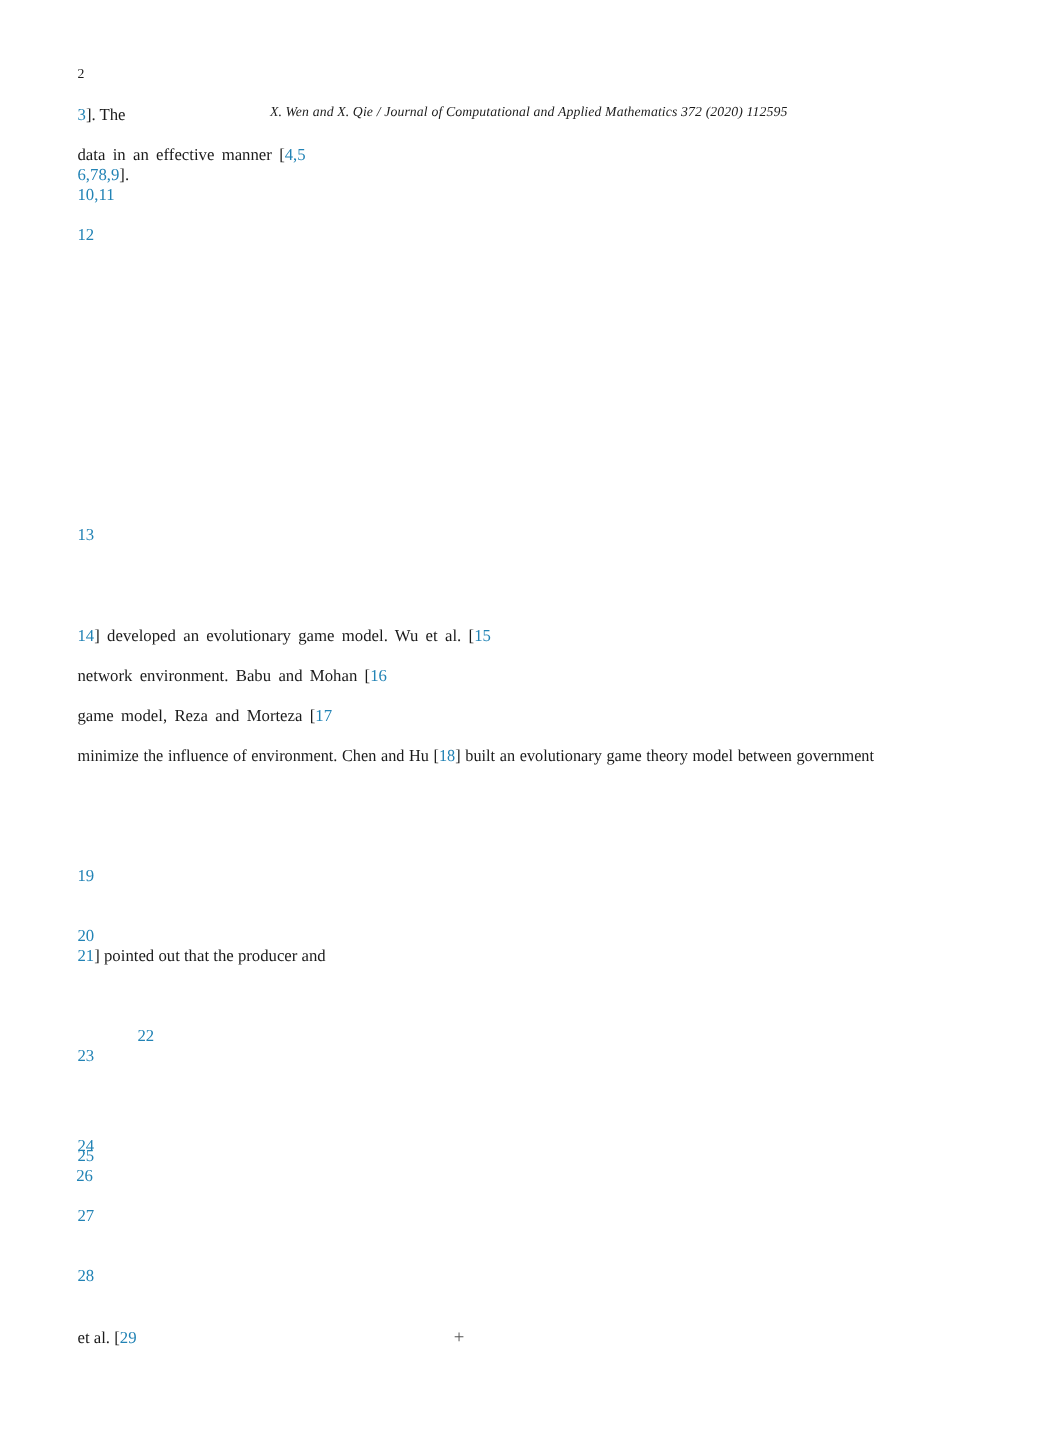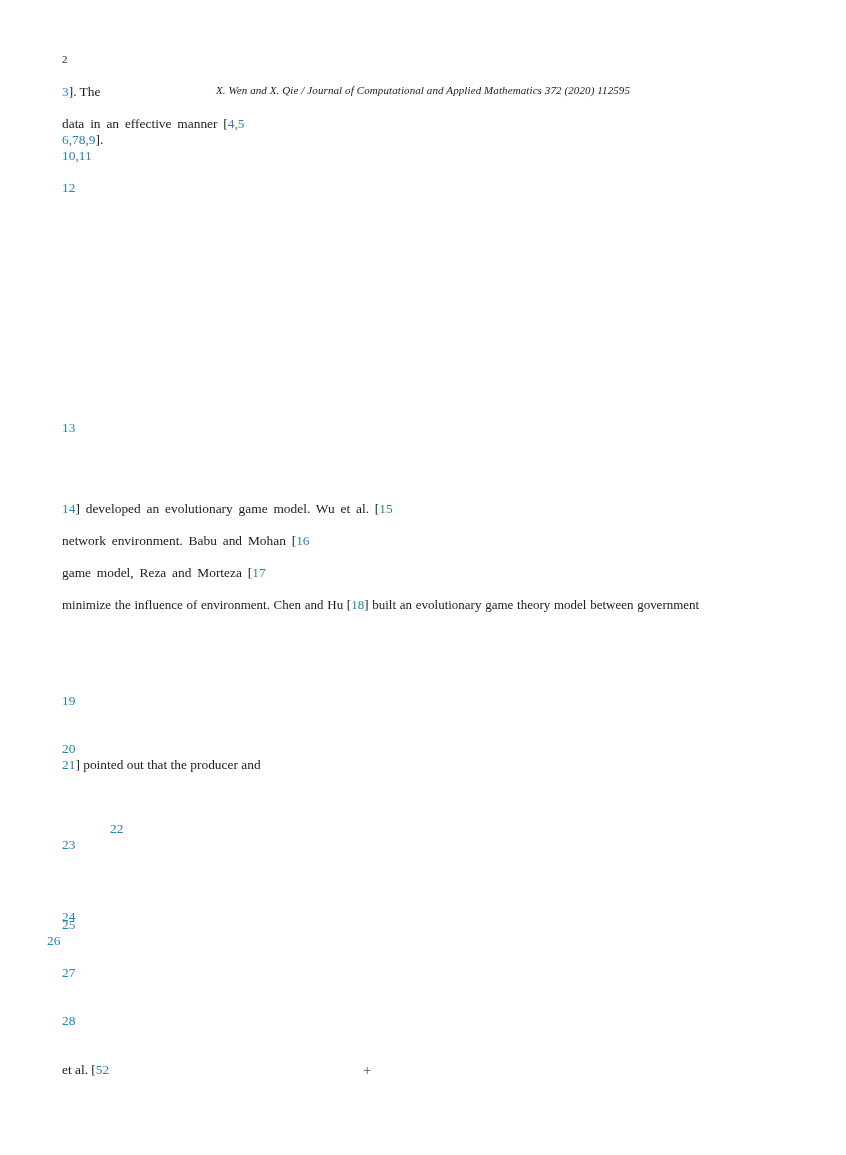--- a/index.html
+++ b/index.html
@@ -90,20 +90,20 @@
       <div class="fragment justify" style="top: 533px; left: 62px;"><span class="text">network environment. Babu and Mohan [</span><span class="link">16</span></div>
       <div class="fragment justify" style="top: 565px; left: 62px;"><span class="text">game model, Reza and Morteza [</span><span class="link">17</span></div>
       <div class="fragment condensed" style="top: 597px; left: 62px;"><span class="text">minimize the influence of environment. Chen and Hu [</span><span class="link">18</span><span class="text">] built an evolutionary game theory model between government</span></div>
       <div class="fragment" style="top: 693px; left: 62px;"><span class="link">19</span></div>
       <div class="fragment" style="top: 741px; left: 62px;"><span class="link">20</span></div>
       <div class="fragment" style="top: 757px; left: 62px;"><span class="link">21</span><span class="text">] pointed out that the producer and</span></div>
       <div class="fragment" style="top: 821px; left: 62px; margin-left: 48px;"><span class="link">22</span></div>
       <div class="fragment" style="top: 837px; left: 62px;"><span class="link">23</span></div>
       <div class="fragment" style="top: 885px; left: 62px; margin-top: 24px;"><span class="link">24</span></div>
       <div class="fragment" style="top: 917px; left: 62px;"><span class="link">25</span></div>
-      <div class="fragment" style="top: 933px; left: 47px;"><span class="link">26</span></div>
+      <div class="fragment" style="top: 933px; left: 61px;"><span class="link">26</span></div>
       <div class="fragment" style="top: 965px; left: 62px;"><span class="link">27</span></div>
       <div class="fragment" style="top: 997px; left: 62px; margin-top: 16px;"><span class="link">28</span></div>
-      <div class="fragment" style="top: 1062px; left: 62px;"><span class="text">et al. [</span><span class="link">52</span></div>
+      <div class="fragment" style="top: 1062px; left: 62px;"><span class="text">et al. [</span><span class="link">29</span></div>
       <div class="fragment" style="top: 1062px; left: 363px;"><span class="muted">+</span></div>
     </div>
 
 </div>
 
 </body></html>

